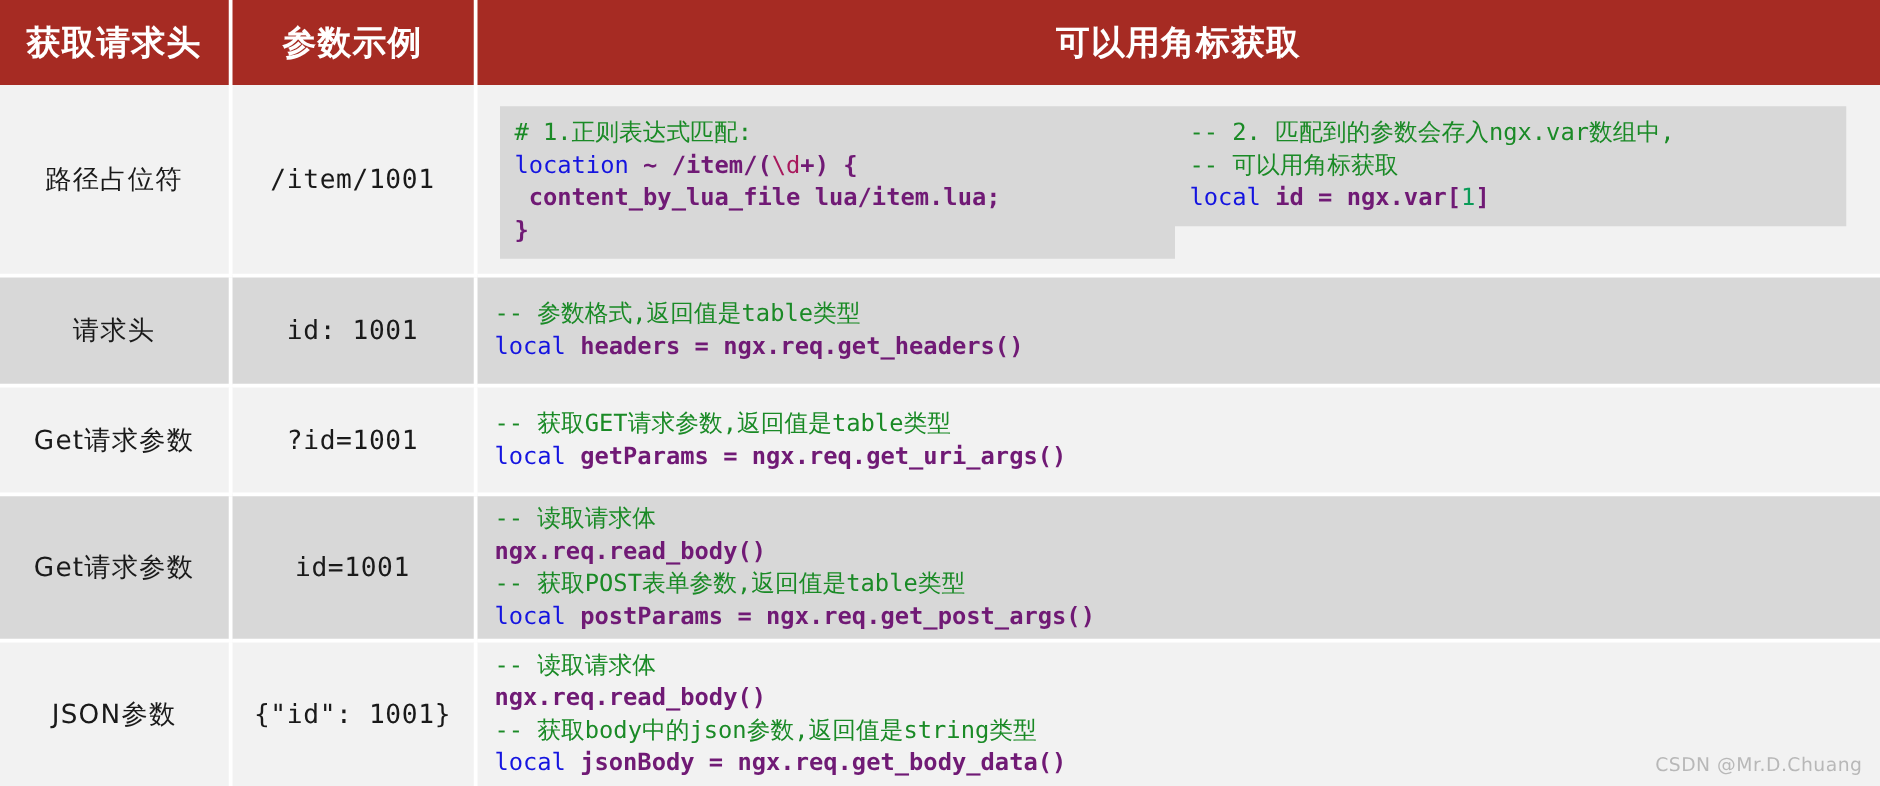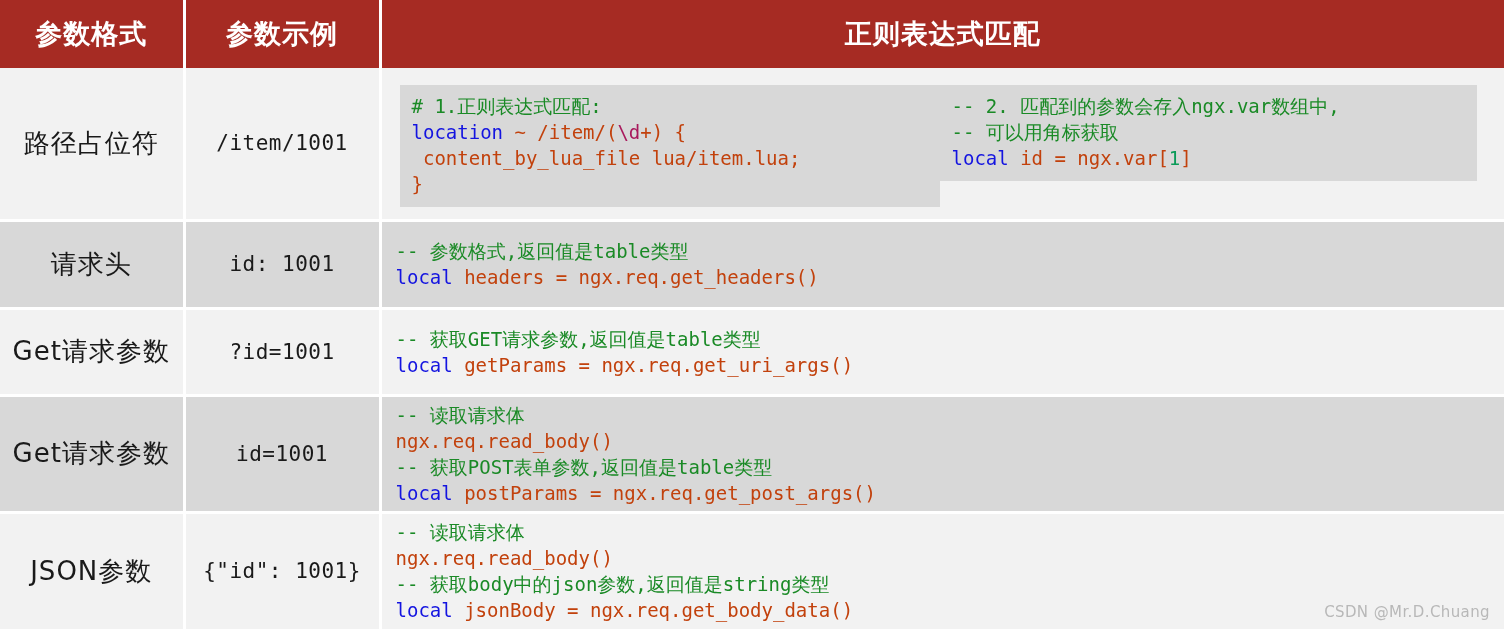--- a/index.html
+++ b/index.html
@@ -54,25 +54,25 @@
     border-right: 3px solid #ffffff;
     border-bottom: 3px solid #ffffff;
     padding: 0;
     vertical-align: middle;
   }
   tbody td:last-child { border-right: none; }
   tbody tr:last-child > td { border-bottom: none; }
 
   td.col-format {
     text-align: center;
-    font-size: 26px;
+    font-size: 21px;
     color: #1a1a1a;
     font-family: "DejaVu Sans", "Liberation Sans", sans-serif;
     letter-spacing: 1px;
-    padding: 0 6px;
+    padding: 0 20px;
   }
 
   td.col-example {
     text-align: center;
     font-size: 21px;
     color: #1a1a1a;
     font-family: "DejaVu Sans Mono", "Liberation Mono", monospace;
     letter-spacing: 0.5px;
     padding: 12px 6px;
   }
@@ -108,21 +108,21 @@
   .cb-1 { width: 540px; margin-left: 18px; margin-top: 6px; }
   .cb-2 { width: 537px; margin-top: 6px; }
 
   .code-line { display: block; min-height: 26px; }
 
   
   .t-comment { color: #1a8a26; }
   .t-kw      { color: #1414e0; }
   .t-num     { color: #0a9b58; }
   .t-regex   { color: #a8185c; }
-  .t-plain   { color: #c2410c; }
+  .t-plain   { color: #701a75; font-weight: bold; }
 
   
   .watermark {
     position: absolute;
     right: 14px;
     bottom: 8px;
     font-family: "DejaVu Sans", "Liberation Sans", sans-serif;
     font-size: 15px;
     color: #b8b8b8;
     letter-spacing: 0.4px;
@@ -136,23 +136,23 @@
 <div class="table-wrap">
 
   <table class="param-table">
     <colgroup>
       <col style="width:184px">
       <col style="width:196px">
       <col style="width:1124px">
     </colgroup>
     <thead>
       <tr>
-        <th class="head-cell">参数格式</th>
+        <th class="head-cell">获取请求头</th>
         <th class="head-cell">参数示例</th>
-        <th class="head-cell">正则表达式匹配</th>
+        <th class="head-cell">可以用角标获取</th>
       </tr>
     </thead>
     <tbody id="table-body">
         <tr class="row-odd" style="height: 152px;">
           <td class="col-format">路径占位符</td>
           <td class="col-example">/item/1001</td>
           <td class="col-code">
             <div class="code-area">
               <div class="code-block cb-1"><span class="code-line"><span class="t-comment"># 1.正则表达式匹配:</span></span><span class="code-line"><span class="t-kw">location</span><span class="t-plain"> ~ /item/(</span><span class="t-regex">\d</span><span class="t-plain">+) {</span></span><span class="code-line"><span class="t-plain"> content_by_lua_file lua/item.lua;</span></span><span class="code-line"><span class="t-plain">}</span></span></div>
               <div class="code-block cb-2"><span class="code-line"><span class="t-comment">-- 2. 匹配到的参数会存入ngx.var数组中,</span></span><span class="code-line"><span class="t-comment">-- 可以用角标获取</span></span><span class="code-line"><span class="t-kw">local</span><span class="t-plain"> id = ngx.var[</span><span class="t-num">1</span><span class="t-plain">]</span></span></div>

